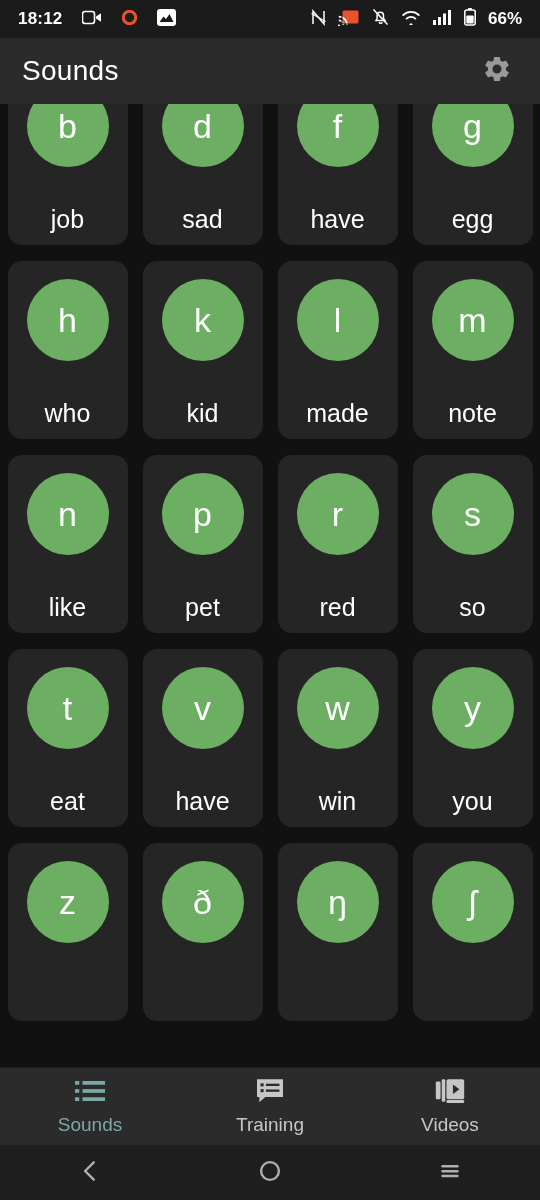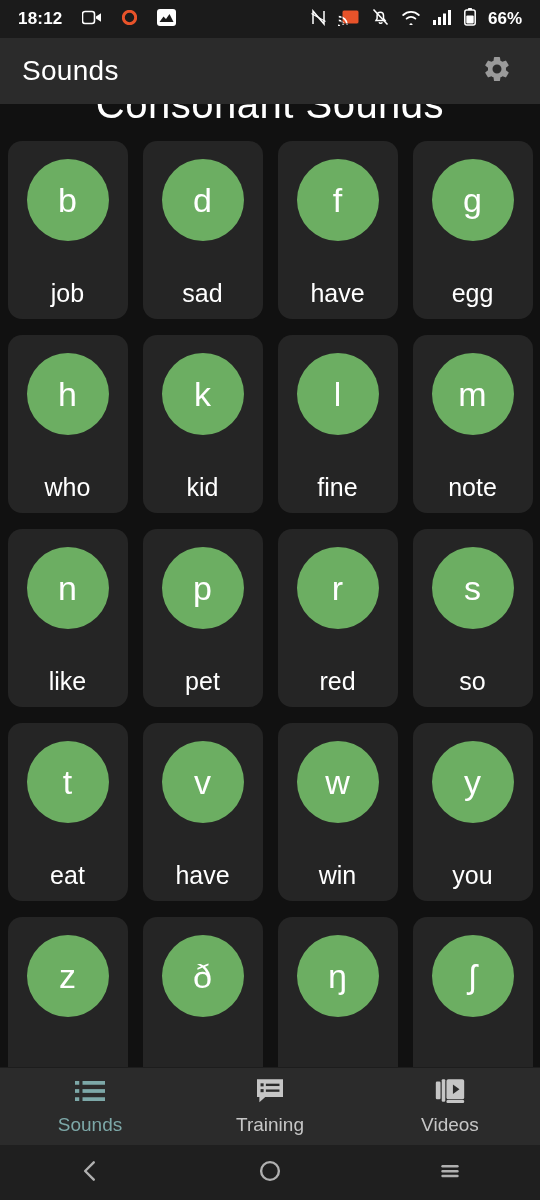--- a/index.html
+++ b/index.html
@@ -174,21 +174,20 @@
           <svg width="30" height="30" viewBox="0 0 24 24">
             <path fill="#9a9a9a" d="M19.14 12.94a7.6 7.6 0 0 0 0-1.88l2.03-1.58a.5.5 0 0 0 .12-.62l-1.92-3.32a.5.5 0 0 0-.6-.22l-2.39.96a7.3 7.3 0 0 0-1.63-.94l-.36-2.54a.5.5 0 0 0-.49-.42h-3.84a.5.5 0 0 0-.49.42l-.36 2.54c-.59.24-1.13.55-1.63.94l-2.39-.96a.5.5 0 0 0-.6.22L2.67 8.86a.5.5 0 0 0 .12.62l2.03 1.58a7.6 7.6 0 0 0 0 1.88l-2.03 1.58a.5.5 0 0 0-.12.62l1.92 3.32a.5.5 0 0 0 .6.22l2.39-.96c.5.39 1.04.7 1.63.94l.36 2.54a.5.5 0 0 0 .49.42h3.84a.5.5 0 0 0 .49-.42l.36-2.54c.59-.24 1.13-.55 1.63-.94l2.39.96a.5.5 0 0 0 .6-.22l1.92-3.32a.5.5 0 0 0-.12-.62ZM12 15.6A3.6 3.6 0 1 1 15.6 12 3.6 3.6 0 0 1 12 15.6Z"></path>
           </svg>
         </span>
       </div>
     </div>
   </div>
 
   <div class="content">
     <div class="scroller">
-      <div class="section-title">Consonant Sounds</div>
       <div class="grid">
           <div class="card">
             <div class="bubble">b</div>
             <div class="card-word">job</div>
           </div>
           <div class="card">
             <div class="bubble">d</div>
             <div class="card-word">sad</div>
           </div>
           <div class="card">
@@ -202,21 +201,21 @@
           <div class="card">
             <div class="bubble">h</div>
             <div class="card-word">who</div>
           </div>
           <div class="card">
             <div class="bubble">k</div>
             <div class="card-word">kid</div>
           </div>
           <div class="card">
             <div class="bubble">l</div>
-            <div class="card-word">fine</div>
+            <div class="card-word">made</div>
           </div>
           <div class="card">
             <div class="bubble">m</div>
             <div class="card-word">note</div>
           </div>
           <div class="card">
             <div class="bubble">n</div>
             <div class="card-word">like</div>
           </div>
           <div class="card">

